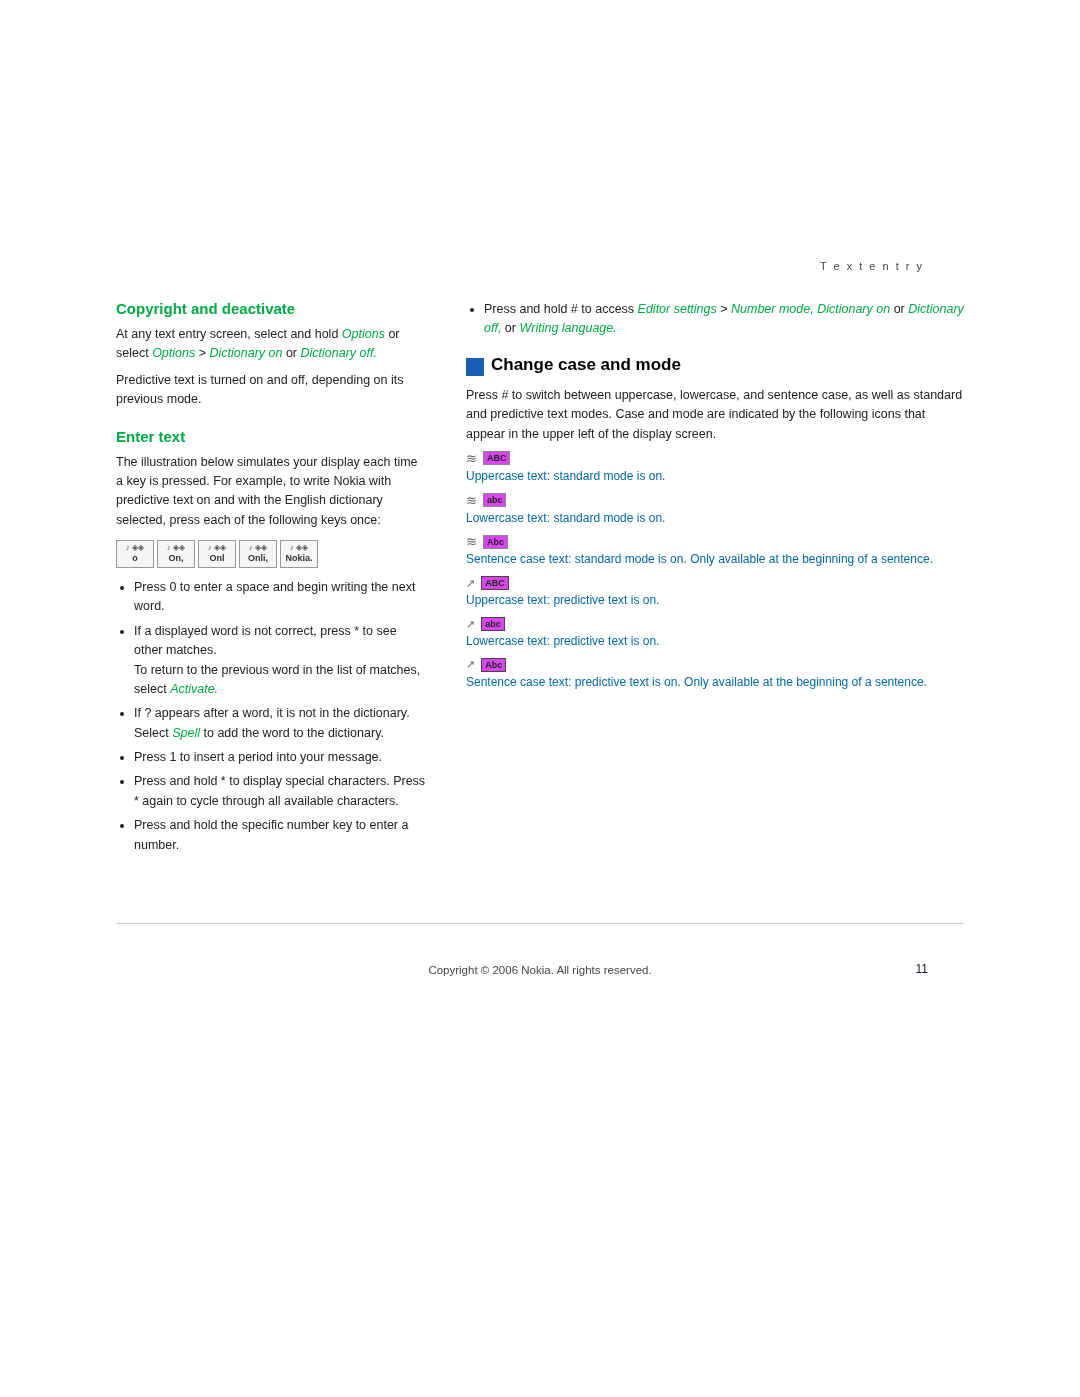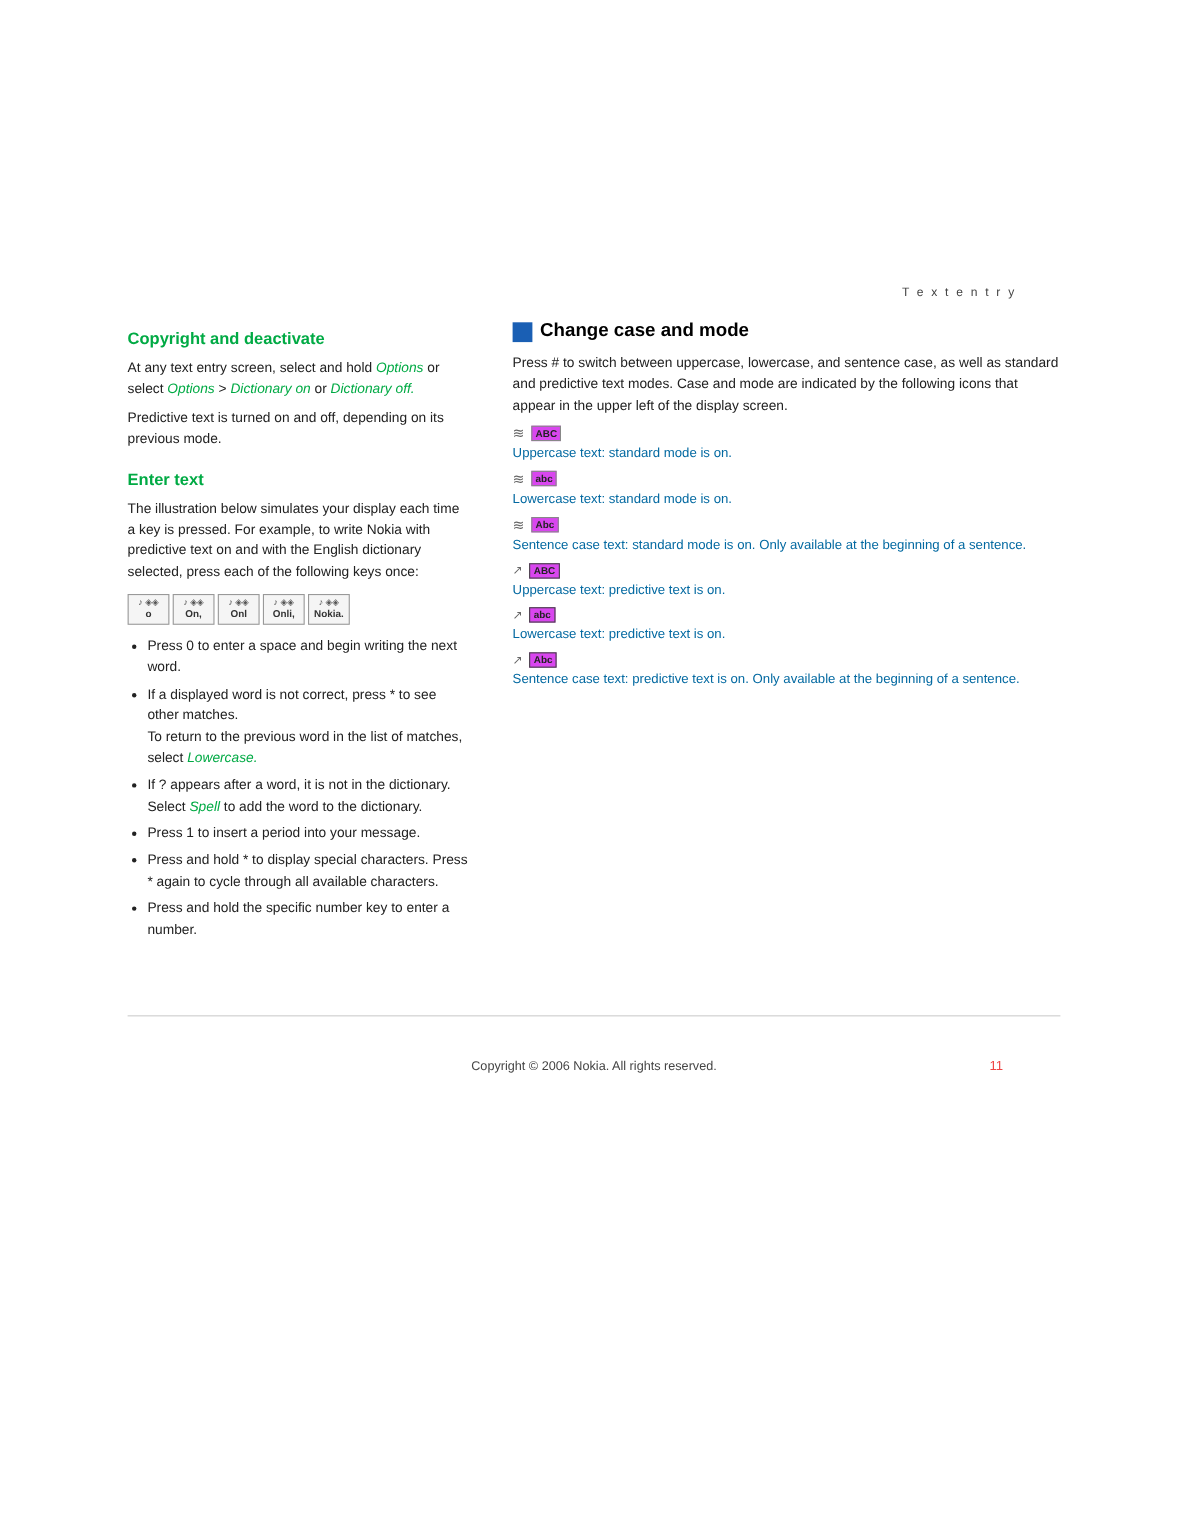--- a/index.html
+++ b/index.html
@@ -147,24 +147,24 @@
     }
     .page-footer {
       text-align: center;
       padding: 40px 0 30px 0;
       font-size: 11.5px;
       color: #444;
       position: relative;
     }
     .footer-page-num {
       position: absolute;
-      right: 132px;
+      right: 116px;
       bottom: 30px;
       font-size: 12px;
-      color: #ef4444;
+      color: #0f172a;
     }
     .divider-h {
       height: 1px;
       background: #ccc;
       margin: 0 80px;
     }
     .italic-green {
       color: #00aa44;
       font-style: italic;
     }
@@ -222,31 +222,36 @@
           <div class="bottom">Onli,</div>
         </div>
         <div class="key-cell">
           <div class="top">♪ ◈◈</div>
           <div class="bottom">Nokia.</div>
         </div>
       </div>
 
       <ul class="bullet-list">
         <li>Press 0 to enter a space and begin writing the next word.</li>
-        <li>If a displayed word is not correct, press * to see other matches.<br>To return to the previous word in the list of matches, select <span class="italic-green">Lowercase.</span></li>
+        <li>If a displayed word is not correct, press * to see other matches.<br>To return to the previous word in the list of matches, select <span class="italic-green">Activate.</span></li>
         <li>If ? appears after a word, it is not in the dictionary. Select <span class="italic-green">Spell</span> to add the word to the dictionary.</li>
         <li>Press 1 to insert a period into your message.</li>
         <li>Press and hold * to display special characters. Press * again to cycle through all available characters.</li>
         <li>Press and hold the specific number key to enter a number.</li>
       </ul>
 
     </div>
 
     <div class="right-column">
 
+      <ul class="right-bullet" style="margin-top:18px; margin-bottom:16px;">
+        <li>
+          Press and hold # to access <span class="italic-green">Editor settings</span> &gt; <span class="italic-green">Number mode,</span> <span class="italic-green">Dictionary on</span> or <span class="italic-green">Dictionary off,</span> or <span class="italic-green">Writing language.</span>
+        </li>
+      </ul>
 
       <div class="section-title-blue-box-wrapper">
         <span class="blue-square"></span>
         <span class="blue-heading-text">Change case and mode</span>
       </div>
 
       <p>Press # to switch between uppercase, lowercase, and sentence case, as well as standard and predictive text modes. Case and mode are indicated by the following icons that appear in the upper left of the display screen.</p>
 
       <div class="mode-line-block">
         <div class="icon-row">

